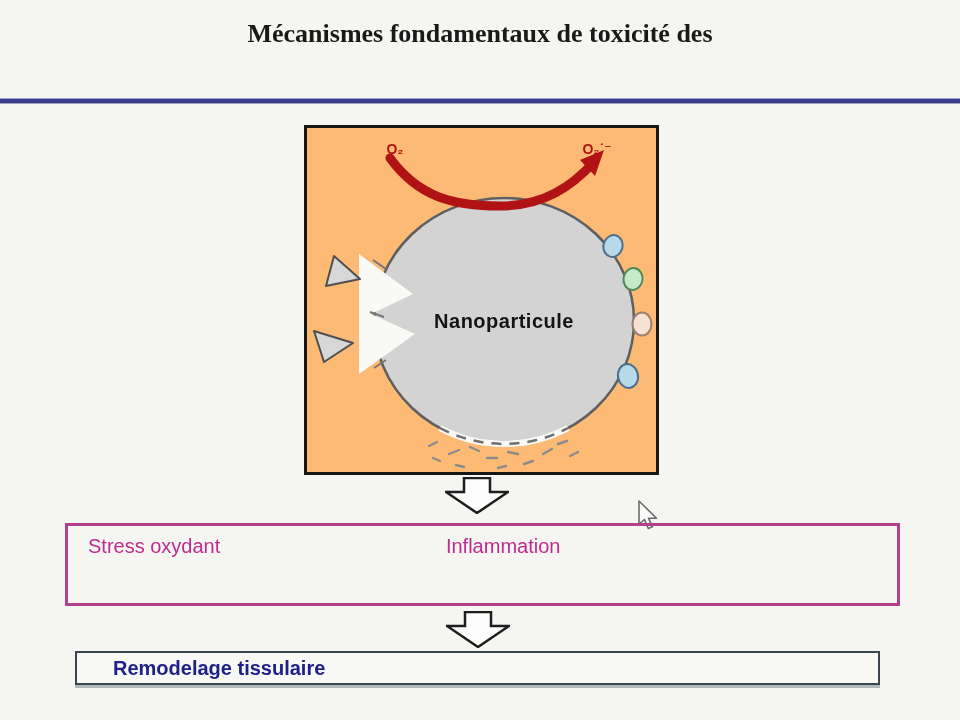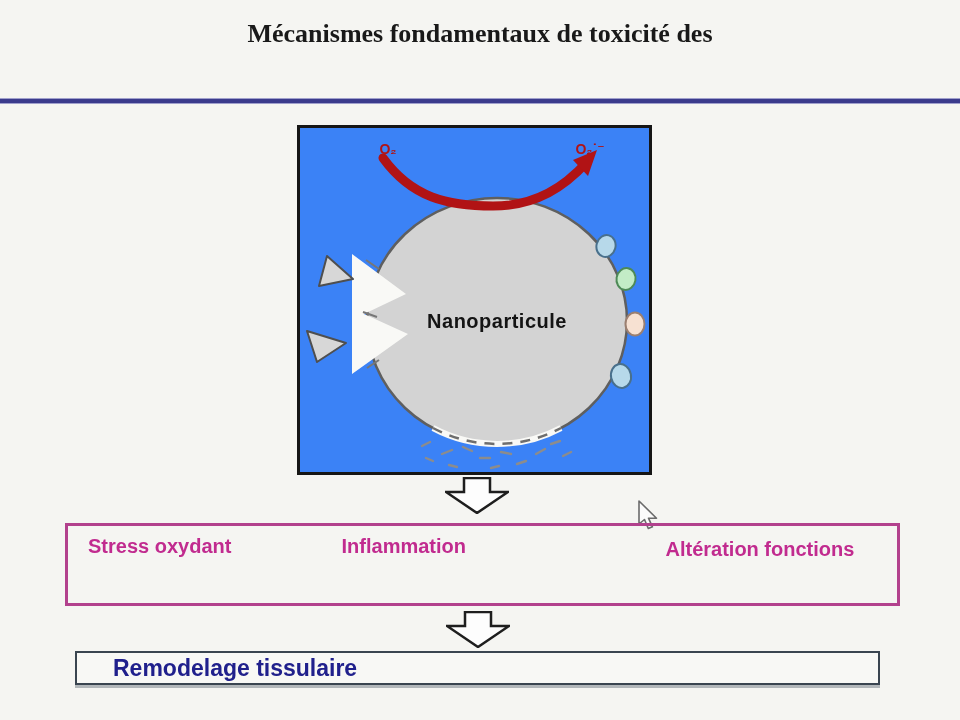--- a/index.html
+++ b/index.html
@@ -18,49 +18,49 @@
     font-weight:bold;font-size:26px;line-height:1.42;
   }
   .title-line2 .t-italic{font-style:italic;}
   .title-rule{
     position:absolute;top:99px;left:0;width:960px;height:4px;
     background:#3b3b8c;
     box-shadow:0 1px 0 #a0a0cc, 0 -1px 0 #a0a0cc;
   }
   
   .diagram-box{
-    position:absolute;left:297px;top:125px;width:355px;height:350px;
-    box-sizing:border-box;border:3px solid #161616;background:#3b82f6;
+    position:absolute;left:304px;top:125px;width:355px;height:350px;
+    box-sizing:border-box;border:3px solid #161616;background:#fdba74;
   }
   .diagram-box svg{display:block;}
   .svg-label{font-family:"Liberation Sans","DejaVu Sans",sans-serif;font-weight:bold;}
   
   .down-arrow{position:absolute;width:64px;height:37px;}
   .down-arrow-1{left:445px;top:477px;}
   .down-arrow-2{left:446px;top:611px;}
   
   .cursor{position:absolute;left:638px;top:500px;width:20px;height:30px;}
   
   .consequences-box{
     position:absolute;left:65px;top:523px;width:835px;height:83px;
     box-sizing:border-box;border:3px solid #b2418d;
     display:flex;align-items:flex-start;padding-top:9px;
-    color:#c12b8f;font-weight:bold;font-size:20px;
+    color:#c12b8f;font-weight:normal;font-size:20px;gap:29px;
   }
   .cons-col1{width:33%;padding-left:20px;box-sizing:border-box;}
-  .cons-col2{width:32%;}
+  .cons-col2{width:32%;text-align:center;}
   .cons-col3{flex:1;text-align:center;line-height:1.45;padding-left:16px;}
   
   .outcomes-box{
     position:absolute;left:75px;top:651px;width:805px;height:34px;
     box-sizing:border-box;border:2px solid #3a4550;
     box-shadow:0 3px 0 #b2b7ba;
     display:flex;justify-content:space-between;align-items:center;
     padding:0 30px 0 36px;
-    color:#20208c;font-weight:bold;font-size:23px;background:#f8f8f5;
+    color:#20208c;font-weight:bold;font-size:20px;background:#f8f8f5;
   }
 </style>
 </head>
 <body>
 
 <div class="slide">
 
   <div class="title-block">
     <div class="title-line1">Mécanismes fondamentaux de toxicité des</div>
   </div>
@@ -117,21 +117,20 @@
   <div class="cursor">
     <svg width="20" height="30" viewBox="0 0 20 30">
       <polygon points="1,1 1,24 6.5,19.5 10.3,28.5 14.4,26.8 10.5,18.2 18.5,18.2" fill="#fbfbfb" stroke="#6b6b6b" stroke-width="1.6" stroke-linejoin="round"></polygon>
     </svg>
   </div>
 
   <div class="consequences-box">
     <div class="cons-col1">Stress oxydant</div>
     <div class="cons-col2">Inflammation</div>
     <div class="cons-col3">
-      <div>Altération fonctions</div>
     </div>
   </div>
 
   <div class="down-arrow down-arrow-2">
     <svg width="64" height="37" viewBox="0 0 64 37">
       <polygon points="19,1 45,1 45,15 63,15 32,36 1,15 19,15" fill="#fdfdfd" stroke="#1e1e1e" stroke-width="2.5"></polygon>
     </svg>
   </div>
 
   <div class="outcomes-box">

